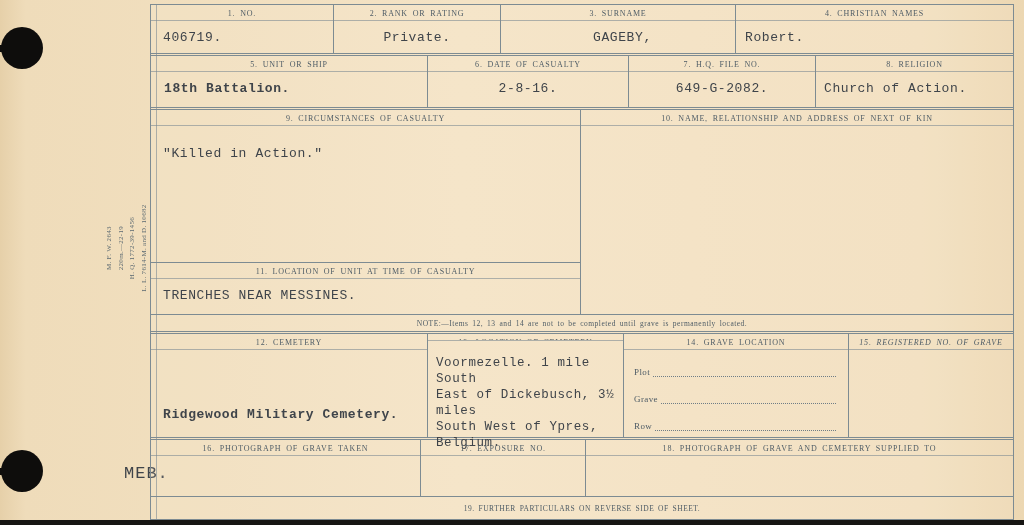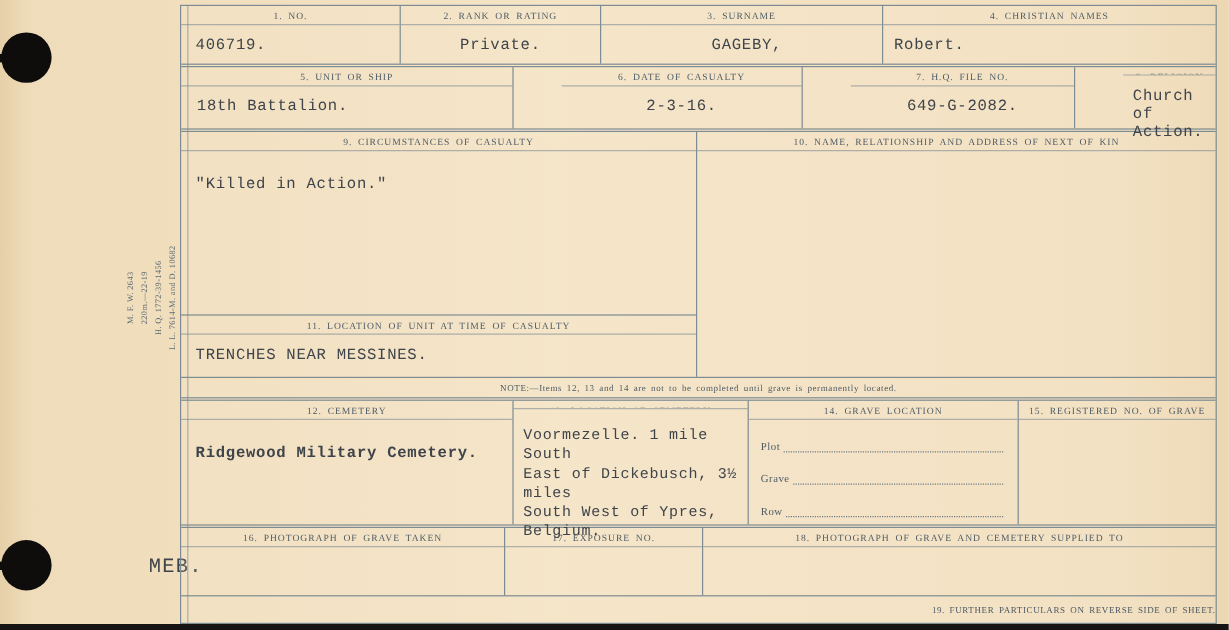--- a/index.html
+++ b/index.html
@@ -98,28 +98,28 @@
     <div class="cell br" style="width:235px;">
       <div class="hd">3. SURNAME</div>
       <div class="val" style="padding-left:92px;">GAGEBY,</div>
     </div>
     <div class="cell" style="flex:1;">
       <div class="hd">4. CHRISTIAN NAMES</div>
       <div class="val" style="padding-left:9px;">Robert.</div>
     </div>
   </div>
 
-  <div class="row sep-double" style="height:54px;gap:40px;">
+  <div class="row sep-double" style="height:54px;">
     <div class="cell br" style="width:277px;">
       <div class="hd">5. UNIT OR SHIP</div>
-      <div class="val" style="padding-left:13px;">18th Battalion.</div>
+      <div class="val" style="padding-left:13px;font-weight:bold;">18th Battalion.</div>
     </div>
     <div class="cell br" style="width:201px;">
       <div class="hd">6. DATE OF CASUALTY</div>
-      <div class="val center">2-3-16.</div>
+      <div class="val center">2-8-16.</div>
     </div>
     <div class="cell br" style="width:187px;">
       <div class="hd">7. H.Q. FILE NO.</div>
       <div class="val center">649-G-2082.</div>
     </div>
     <div class="cell" style="flex:1;">
       <div class="hd">8. RELIGION</div>
       <div class="val" style="padding-left:8px;">Church of Action.</div>
     </div>
   </div>
@@ -139,21 +139,21 @@
       <div class="hd">10. NAME, RELATIONSHIP AND ADDRESS OF NEXT OF KIN</div>
       <div class="val"></div>
     </div>
   </div>
 
   <div class="row sep-double note-row" style="height:19px;">
     <span>NOTE:—Items 12, 13 and 14 are not to be completed until grave is permanently located.</span>
   </div>
 
   <div class="row sep-double" style="height:106px;">
-    <div class="cell br" style="width:277px;">
+    <div class="cell br" style="width:277px;gap:37px;">
       <div class="hd">12. CEMETERY</div>
       <div class="val" style="padding-top:20px;font-weight:bold;">Ridgewood Military Cemetery.</div>
     </div>
     <div class="cell br" style="width:196px;">
       <div class="hd">13. LOCATION OF CEMETERY</div>
       <div class="val" style="padding:14px 2px 4px 8px;font-size:12.5px;line-height:1.28;">Voormezelle. 1 mile South
 East of Dickebusch, 3½ miles
 South West of Ypres, Belgium.</div>
     </div>
     <div class="cell br" style="width:225px;">
@@ -164,39 +164,39 @@
       </div>
       <div class="dotrow">
         <span>Grave</span>
         <span class="leader"></span>
       </div>
       <div class="dotrow">
         <span>Row</span>
         <span class="leader"></span>
       </div>
     </div>
-    <div class="cell" style="flex:1;">
+    <div class="cell" style="flex:1;font-style:italic;">
       <div class="hd">15. REGISTERED NO. OF GRAVE</div>
       <div class="val"></div>
     </div>
   </div>
 
   <div class="row sep-single" style="height:57px;">
     <div class="cell br" style="width:270px;">
       <div class="hd">16. PHOTOGRAPH OF GRAVE TAKEN</div>
       <div class="val"></div>
     </div>
     <div class="cell br" style="width:165px;">
       <div class="hd">17. EXPOSURE NO.</div>
       <div class="val"></div>
     </div>
     <div class="cell" style="flex:1;">
       <div class="hd">18. PHOTOGRAPH OF GRAVE AND CEMETERY SUPPLIED TO</div>
       <div class="val"></div>
     </div>
   </div>
 
-  <div class="row footer-row" style="flex:1;justify-content:flex-end;">
+  <div class="row footer-row" style="flex:1;">
     <span>19. FURTHER PARTICULARS ON REVERSE SIDE OF SHEET.</span>
   </div>
 </div>
 
 <div class="bottom-strip"></div>
 
 </body></html>

